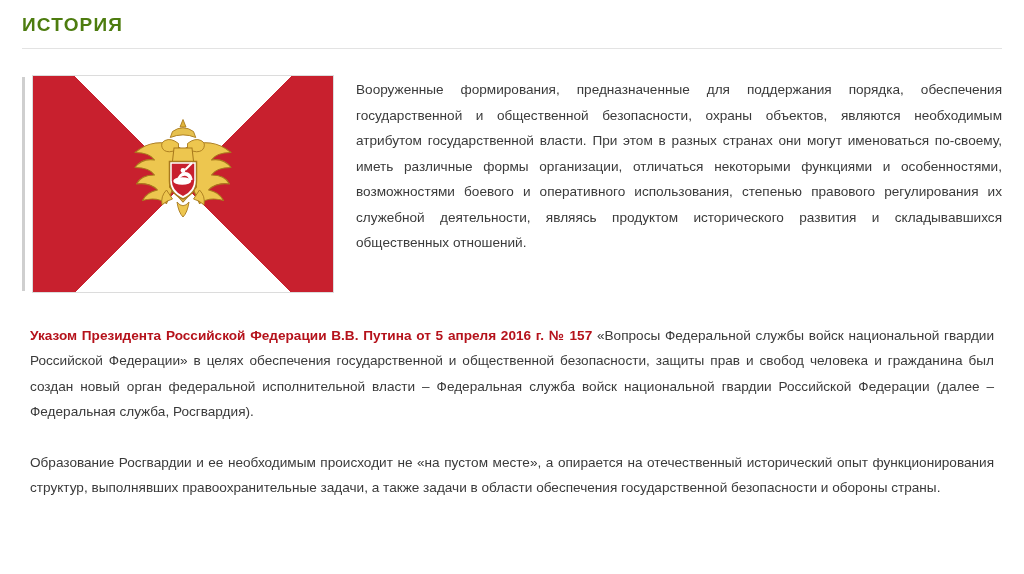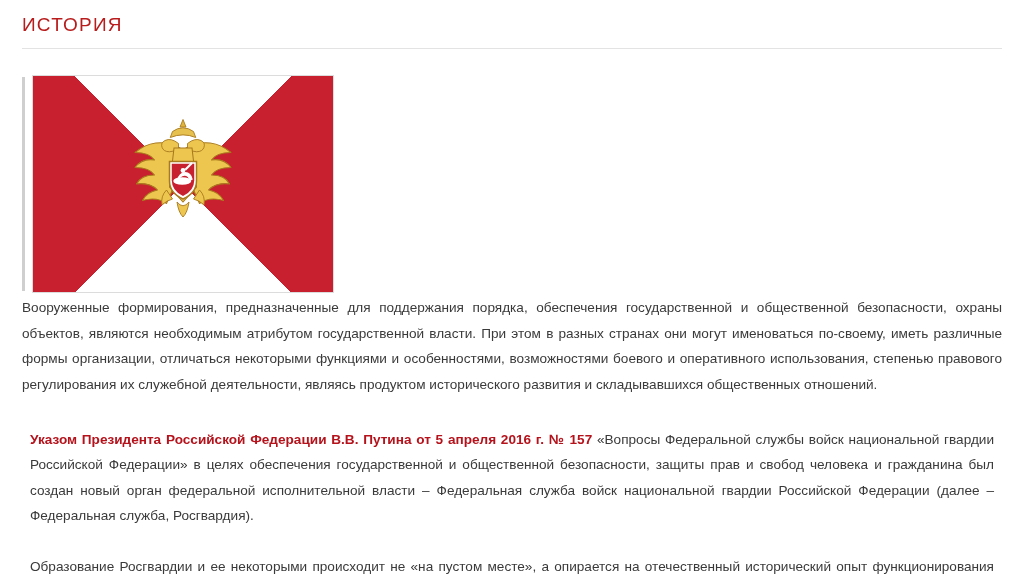--- a/index.html
+++ b/index.html
@@ -17,35 +17,34 @@
   .page {
     position: relative;
     width: 1024px;
     height: 574px;
     box-sizing: border-box;
     padding: 0 22px;
   }
   .page-title {
     font-size: 19px;
     letter-spacing: 1.2px;
-    color: #b91c1c;
-    font-weight: 400;
+    color: #4d7c0f;
+    font-weight: 700;
     padding: 14px 0 12px 0;
     text-transform: uppercase;
   }
   .title-rule {
     height: 1px;
     background: #e3e3e3;
     margin: 0 0 26px 0;
   }
   .top-block {
     display: flex;
     align-items: flex-start;
     gap: 0;
-    flex-direction: column;
   }
   .emblem-wrap {
     position: relative;
     flex: 0 0 auto;
     padding-left: 10px;
     margin-right: 22px;
   }
   .emblem-bar {
     position: absolute;
     left: 0;
@@ -169,15 +168,15 @@
           </g>
         </svg>
       </div>
     </div>
 
     <div class="intro-text">Вооруженные формирования, предназначенные для поддержания порядка, обеспечения государственной и общественной безопасности, охраны объектов, являются необходимым атрибутом государственной власти. При этом в разных странах они могут именоваться по-своему, иметь различные формы организации, отличаться некоторыми функциями и особенностями, возможностями боевого и оперативного использования, степенью правового регулирования их служебной деятельности, являясь продуктом исторического развития и складывавшихся общественных отношений.</div>
   </div>
 
   <p class="body-para para-decree"><span class="decree-lead">Указом Президента Российской Федерации В.В. Путина от 5 апреля 2016 г. № 157</span><span> «Вопросы Федеральной службы войск национальной гвардии Российской Федерации» в целях обеспечения государственной и общественной безопасности, защиты прав и свобод человека и гражданина был создан новый орган федеральной исполнительной власти – Федеральная служба войск национальной гвардии Российской Федерации (далее – Федеральная служба, Росгвардия).</span></p>
 
-  <p class="body-para para-last">Образование Росгвардии и ее некоторыми происходит не «на пустом месте», а опирается на отечественный исторический опыт функционирования структур, выполнявших правоохранительные задачи, а также задачи в области обеспечения государственной безопасности и обороны страны.</p>
+  <p class="body-para para-last">Образование Росгвардии и ее необходимым происходит не «на пустом месте», а опирается на отечественный исторический опыт функционирования структур, выполнявших правоохранительные задачи, а также задачи в области обеспечения государственной безопасности и обороны страны.</p>
 
 </div>
 
 </body></html>

